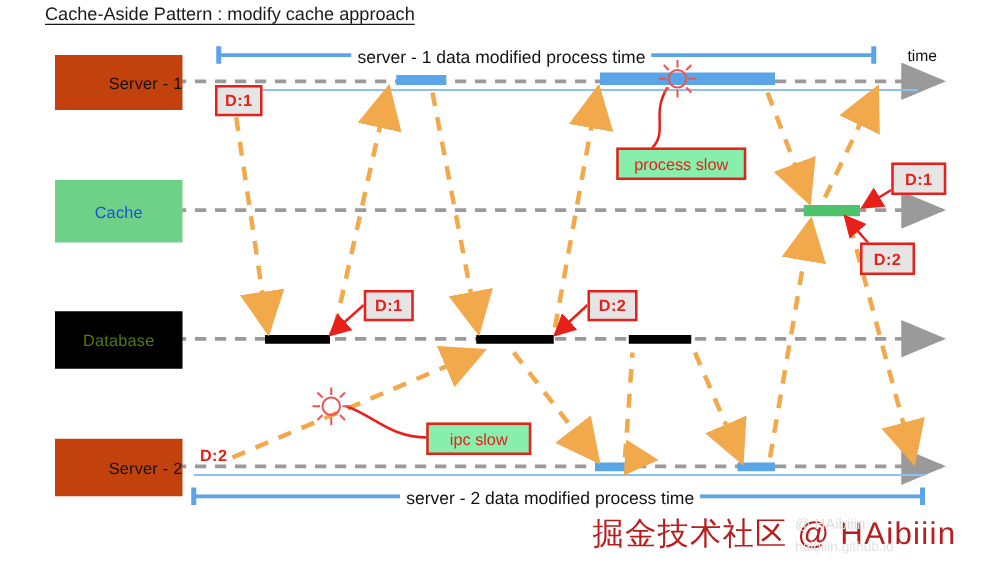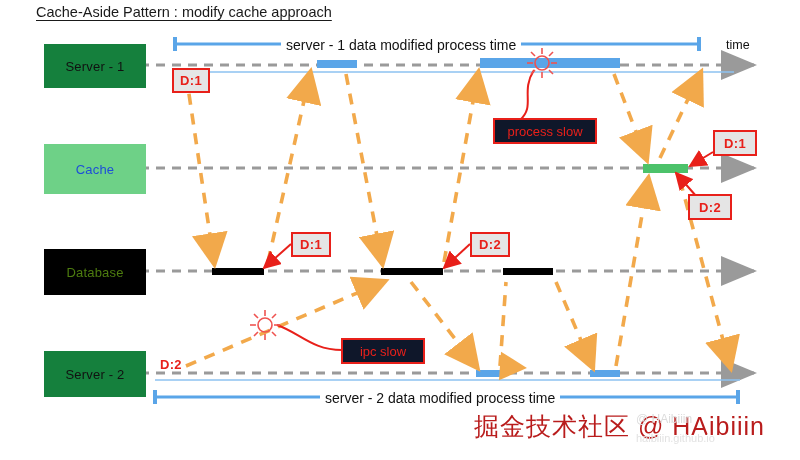--- a/index.html
+++ b/index.html
@@ -25,21 +25,21 @@
   }
 
   
   .node{
     position:absolute;
     display:flex;align-items:center;justify-content:center;
     font-size:13px;
     box-sizing:border-box;
     letter-spacing:.2px;
   }
-  .node.server{background:#15803d;color:#111;}
+  .node.server{background:#c2410c;color:#111;justify-content:flex-end;}
   .node.cache{background:#6ed187;color:#1d4ed8;}
   .node.database{background:#000000;color:#4d7c0f;}
 
   
   .dbox{
     position:absolute;
     border:2px solid #e8201a;
     background:#e5e5e5;
     color:#e8201a;
     font-size:13px;
@@ -52,21 +52,21 @@
     position:absolute;
     color:#e8201a;
     font-size:13px;
     font-weight:bold;
     letter-spacing:.3px;
     white-space:nowrap;
   }
   .callout{
     position:absolute;
     border:2px solid #e8201a;
-    background:#0f172a;
+    background:#86efac;
     color:#e8201a;
     font-size:13px;
     display:flex;align-items:center;justify-content:center;
     box-sizing:border-box;
     white-space:nowrap;
   }
 
   
   .spanlabel{
     position:absolute;

